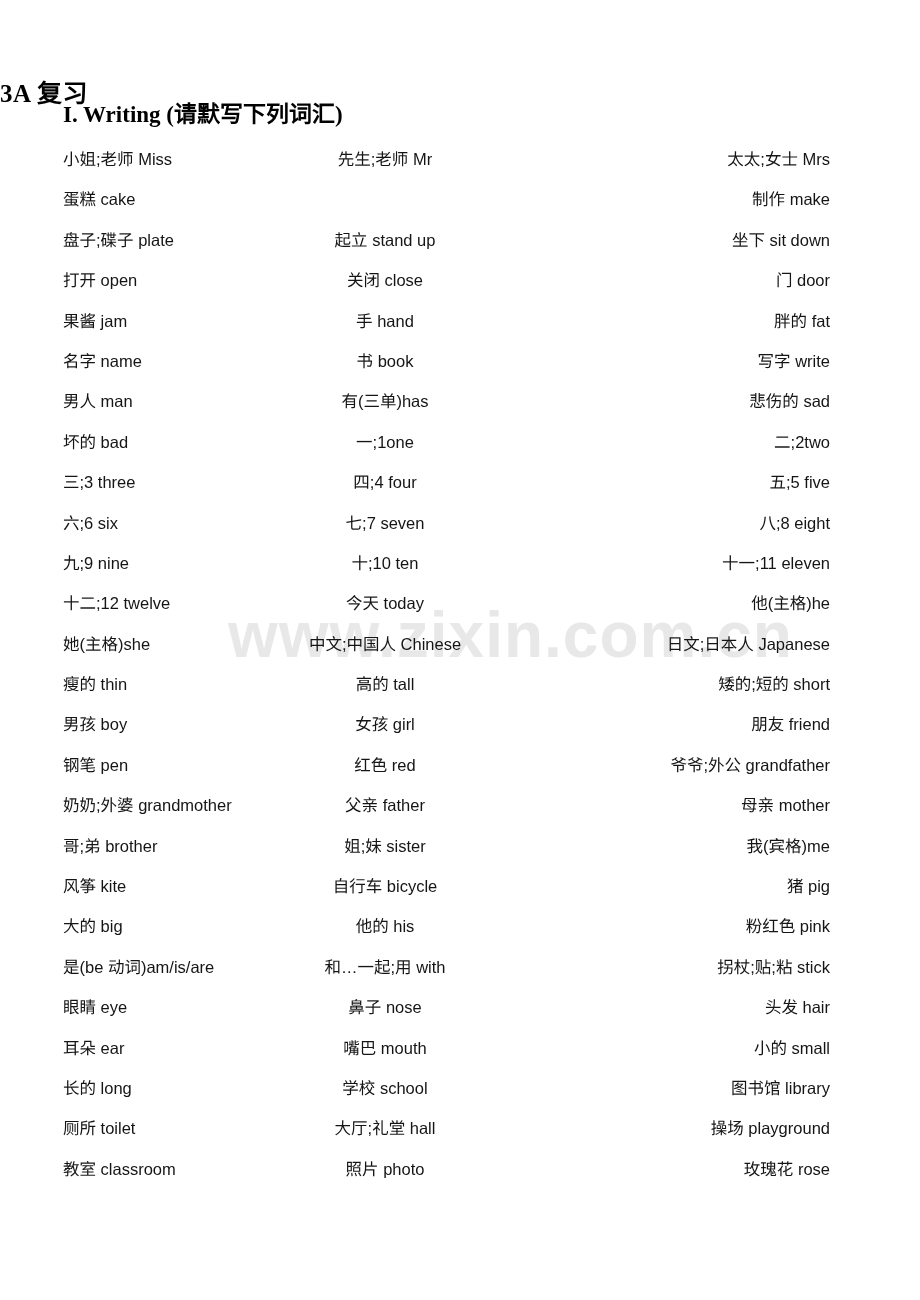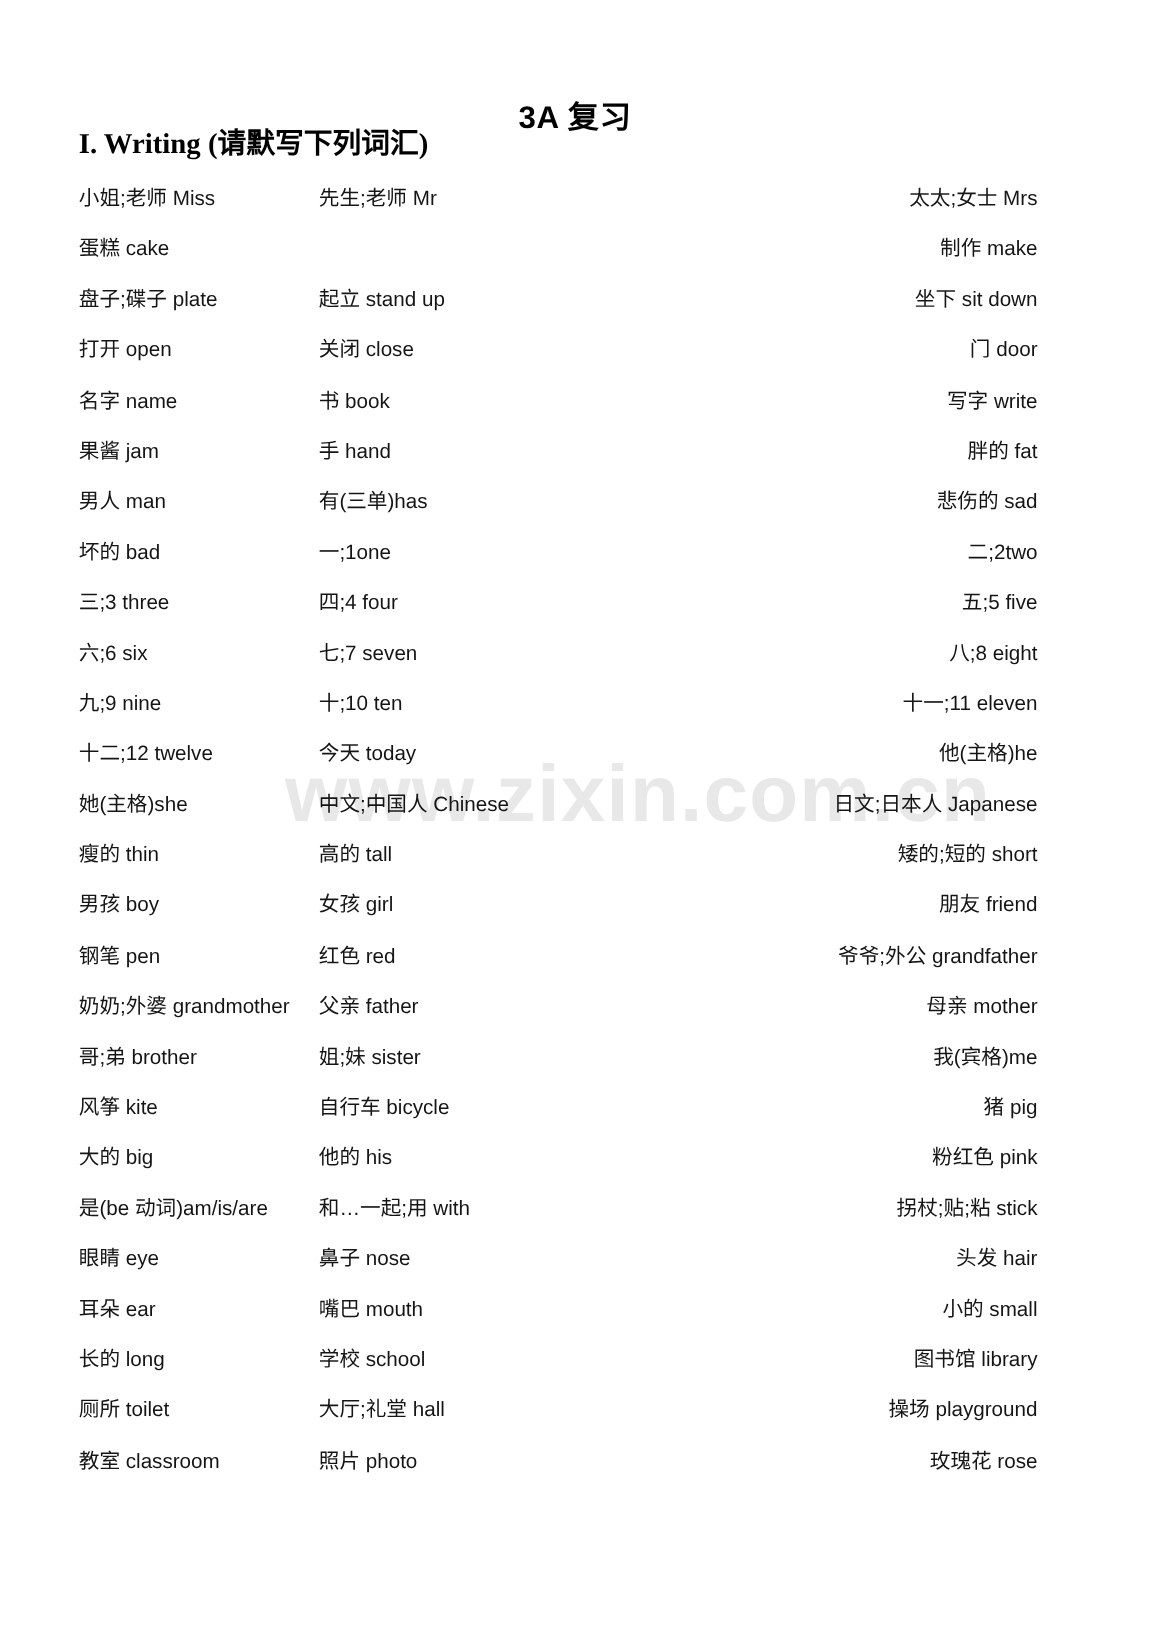--- a/index.html
+++ b/index.html
@@ -42,22 +42,22 @@
     z-index: 0;
     font-weight: bold;
   }
 
   
   .doc-title {
     position: absolute;
     left: 0;
     right: 0;
     top: 62px;
-    text-align: center;
-    font-family: Liberation Sans, sans-serif;
+    text-align: left;
+    font-family: Liberation Serif, serif;
     font-size: 25px;
     font-weight: bold;
     line-height: 30px;
     letter-spacing: 0.5px;
     z-index: 2;
   }
 
   
   .section-heading {
     position: absolute;
@@ -95,21 +95,21 @@
     color: #151515;
   }
   
   .col-0 {
     left: 63px;
     text-align: left;
   }
   .col-1 {
     left: 255px;
     width: 260px;
-    text-align: left;
+    text-align: center;
   }
   .col-2 {
     left: 530px;
     width: 300px;
     text-align: right;
   }
 </style>
 </head>
 <body>
 
@@ -135,30 +135,30 @@
         <div class="vocab-cell col-0">盘子;碟子  plate</div>
         <div class="vocab-cell col-1">起立 stand up</div>
         <div class="vocab-cell col-2">坐下 sit down</div>
       </div>
       <div class="vocab-row">
         <div class="vocab-cell col-0">打开 open</div>
         <div class="vocab-cell col-1">关闭 close</div>
         <div class="vocab-cell col-2">门 door</div>
       </div>
       <div class="vocab-row">
+        <div class="vocab-cell col-0">果酱 jam</div>
+        <div class="vocab-cell col-1">手 hand</div>
+        <div class="vocab-cell col-2">胖的 fat</div>
+      </div>
+      <div class="vocab-row">
         <div class="vocab-cell col-0">名字 name</div>
         <div class="vocab-cell col-1">书 book</div>
         <div class="vocab-cell col-2">写字 write</div>
       </div>
       <div class="vocab-row">
-        <div class="vocab-cell col-0">果酱 jam</div>
-        <div class="vocab-cell col-1">手 hand</div>
-        <div class="vocab-cell col-2">胖的 fat</div>
-      </div>
-      <div class="vocab-row">
         <div class="vocab-cell col-0">男人 man</div>
         <div class="vocab-cell col-1">有(三单)has</div>
         <div class="vocab-cell col-2">悲伤的 sad</div>
       </div>
       <div class="vocab-row">
         <div class="vocab-cell col-0">坏的 bad</div>
         <div class="vocab-cell col-1">一;1one</div>
         <div class="vocab-cell col-2">二;2two</div>
       </div>
       <div class="vocab-row">

